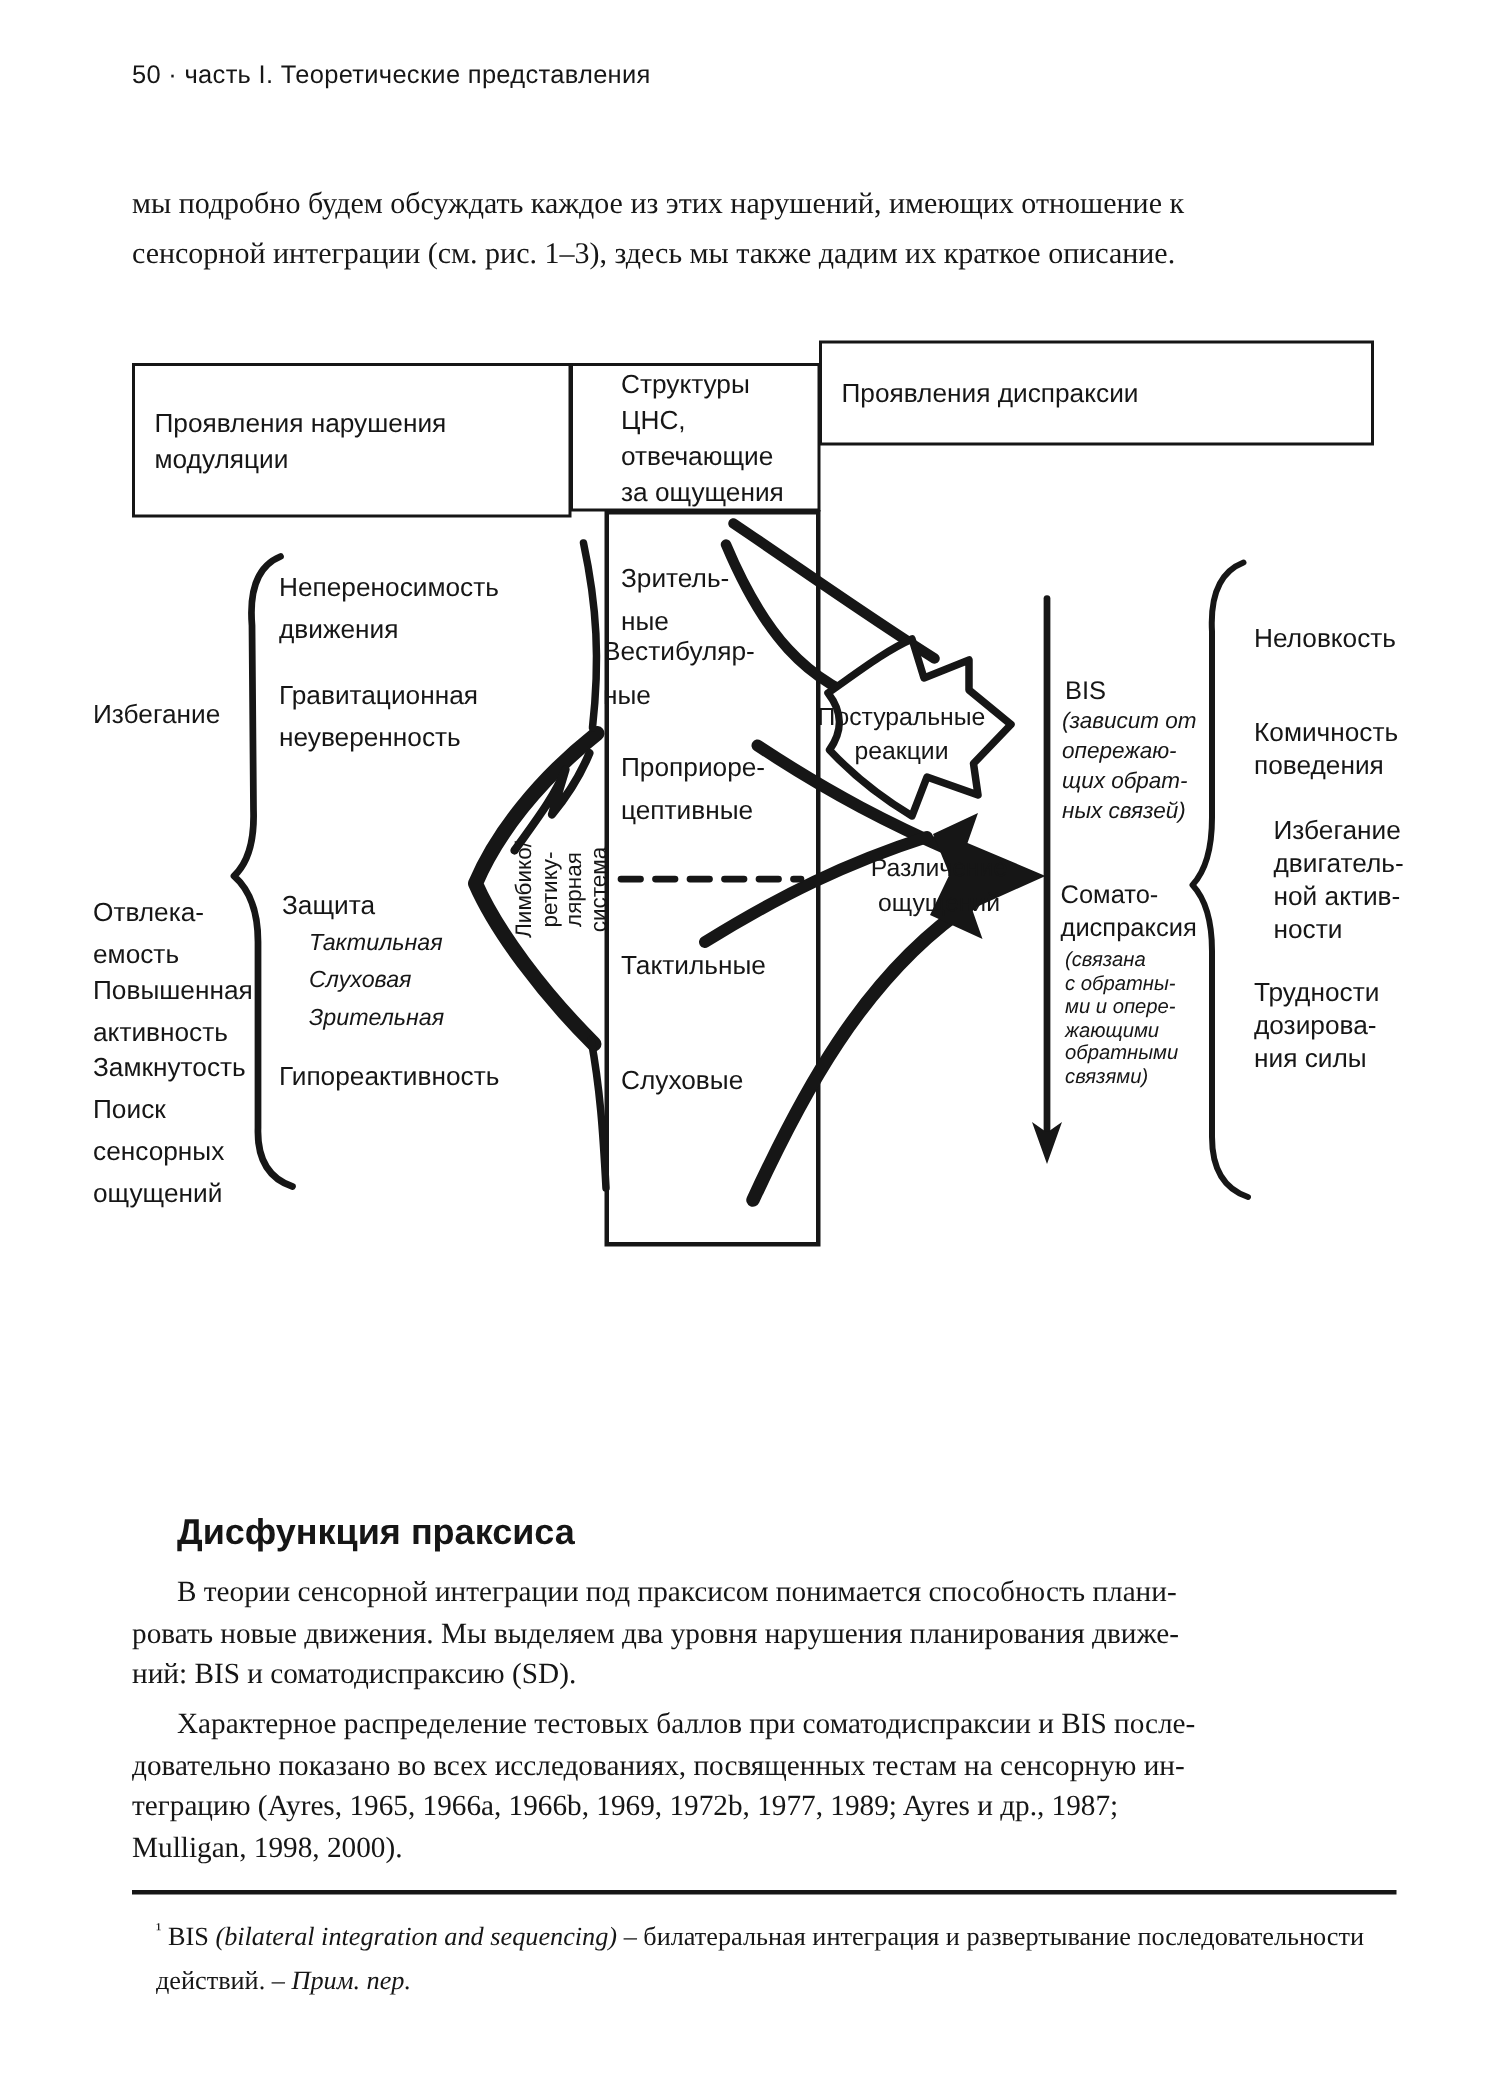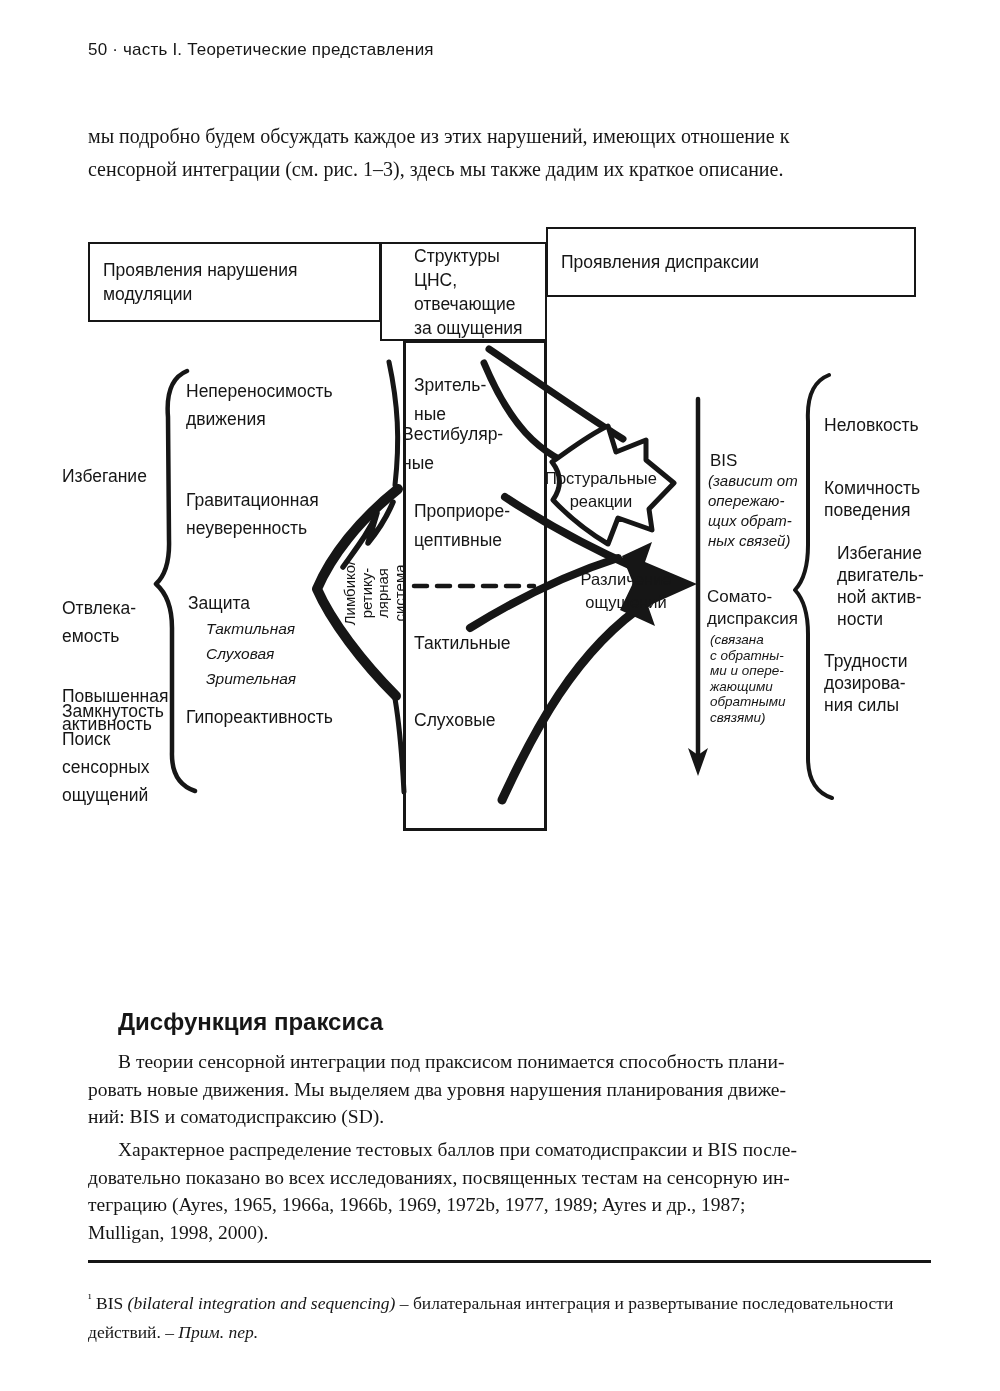--- a/index.html
+++ b/index.html
@@ -15,47 +15,47 @@
   .it{ font-style:italic; }
   .b{ font-weight:bold; }
 
   .running-header{ left:88px; top:40px; font-size:17px; letter-spacing:.2px; }
   .intro{ left:88px; top:120px; width:832px; font-size:20px; line-height:33px; }
 
   
   .dbox{ position:absolute; border:2.5px solid var(--ink); box-sizing:border-box;
          display:flex; flex-direction:column; justify-content:center;
          font-size:17.5px; line-height:24px; padding-left:13px; z-index:1; }
-  .box-modulation{ left:88px;  top:242px; width:293px; height:80px; }
+  .box-modulation{ left:88px;  top:242px; width:293px; height:103px; }
   .box-cns{        left:380px; top:242px; width:167px; height:99px;padding-left:32px; }
   .box-dyspraxia{  left:546px; top:227px; width:370px; height:70px; }
   .box-cns-tall{   left:403px; top:340px; width:144px; height:491px; border-width:3px;
                    background:transparent; z-index:1; }
 
   svg.art{ left:0; top:0; z-index:2; pointer-events:none; }
 
   .lbl{ position:absolute; z-index:3; font-size:17.5px; line-height:28px; }
   .lbl.small-it{ font-size:15.5px; line-height:25px; font-style:italic; }
   .lbl.cns{ line-height:29px; }
   .lbl.flow{ text-align:center; font-size:16.5px; line-height:23px; z-index:4; }
-  .lbl.right-col{ line-height:22px; }
+  .lbl.right-col{ line-height:22px;margin-left:12px; }
   .lbl.note-it{ font-style:italic; font-size:15px; line-height:20px; }
   .lbl.note-it-sm{ font-style:italic; font-size:13.5px; line-height:15.5px; }
   .limbic{
     left:319px; top:560px; width:112px; height:66px; z-index:3;
     transform:rotate(-90deg); font-size:15px; line-height:16.5px; text-align:center;
   }
 
   .caption{ left:118px; top:886px; width:804px; font-size:17.5px; line-height:29.5px; }
   .section-title{ left:118px; top:1008px; font-size:24px; }
   .bodytext{ width:845px; font-size:19.5px; line-height:27.5px; text-indent:30px; }
   .p1{ left:88px; top:1048px; }
   .p2{ left:88px; top:1136px; }
   .foot-rule{ left:88px; top:1260px; width:843px; height:3px; background:var(--ink); }
-  .footnote{ left:88px; top:1272px; width:855px; font-size:17.5px; line-height:29px;margin-top:12px; }
+  .footnote{ left:104px; top:1272px; width:855px; font-size:17.5px; line-height:29px; }
   .footnote sup{ font-size:12px; }
 </style>
 </head>
 <body>
 
 <div class="page">
 
   <div class="abs sans running-header">50 · часть I. Теоретические представления</div>
 
   <div class="abs serif intro">мы подробно будем обсуждать каждое из этих нарушений, имеющих отношение к<br>сенсорной интеграции (см. рис. 1–3), здесь мы также дадим их краткое описание.</div>
@@ -88,26 +88,26 @@
     <path fill="#161616" stroke="none" d="M 622 556 L 652 542 L 645 562 L 697 584 L 648 606 L 655 626 L 620 610 L 633 583 Z"></path>
 
     <line x1="414" y1="586" x2="534" y2="586" stroke-width="4.5" stroke-dasharray="13 10"></line>
 
     <line x1="698" y1="399" x2="698" y2="756" stroke-width="4.5"></line>
     <path fill="#161616" stroke="none" d="M 688 748 L 698 776 L 708 748 L 698 755 Z"></path>
   </svg>
 
   <div class="lbl sans" style="left:62px; top:462px;">Избегание</div>
   <div class="lbl sans" style="left:62px; top:594px;">Отвлека-<br>емость</div>
-  <div class="lbl sans" style="left:62px; top:646px;margin-top:36px;">Повышенная<br>активность</div>
+  <div class="lbl sans" style="left:62px; top:646px;">Повышенная<br>активность</div>
   <div class="lbl sans" style="left:62px; top:697px;">Замкнутость</div>
   <div class="lbl sans" style="left:62px; top:725px;">Поиск<br>сенсорных<br>ощущений</div>
 
   <div class="lbl sans" style="left:186px; top:377px;">Непереносимость<br>движения</div>
-  <div class="lbl sans" style="left:186px; top:449px;margin-top:37px;">Гравитационная<br>неуверенность</div>
+  <div class="lbl sans" style="left:186px; top:449px;">Гравитационная<br>неуверенность</div>
   <div class="lbl sans" style="left:188px; top:589px;">Защита</div>
   <div class="lbl small-it sans" style="left:206px; top:616px;">Тактильная<br>Слуховая<br>Зрительная</div>
   <div class="lbl sans" style="left:186px; top:703px;">Гипореактивность</div>
 
   <div class="lbl cns sans" style="left:414px; top:371px;">Зритель-<br>ные</div>
   <div class="lbl cns sans" style="left:402px; top:420px;">Вестибуляр-<br>ные</div>
   <div class="lbl cns sans" style="left:414px; top:497px;">Проприоре-<br>цептивные</div>
   <div class="lbl cns sans" style="left:414px; top:629px;">Тактильные</div>
   <div class="lbl cns sans" style="left:414px; top:706px;">Слуховые</div>
   <div class="abs sans limbic">Лимбико/<br>ретику-<br>лярная<br>система</div>

